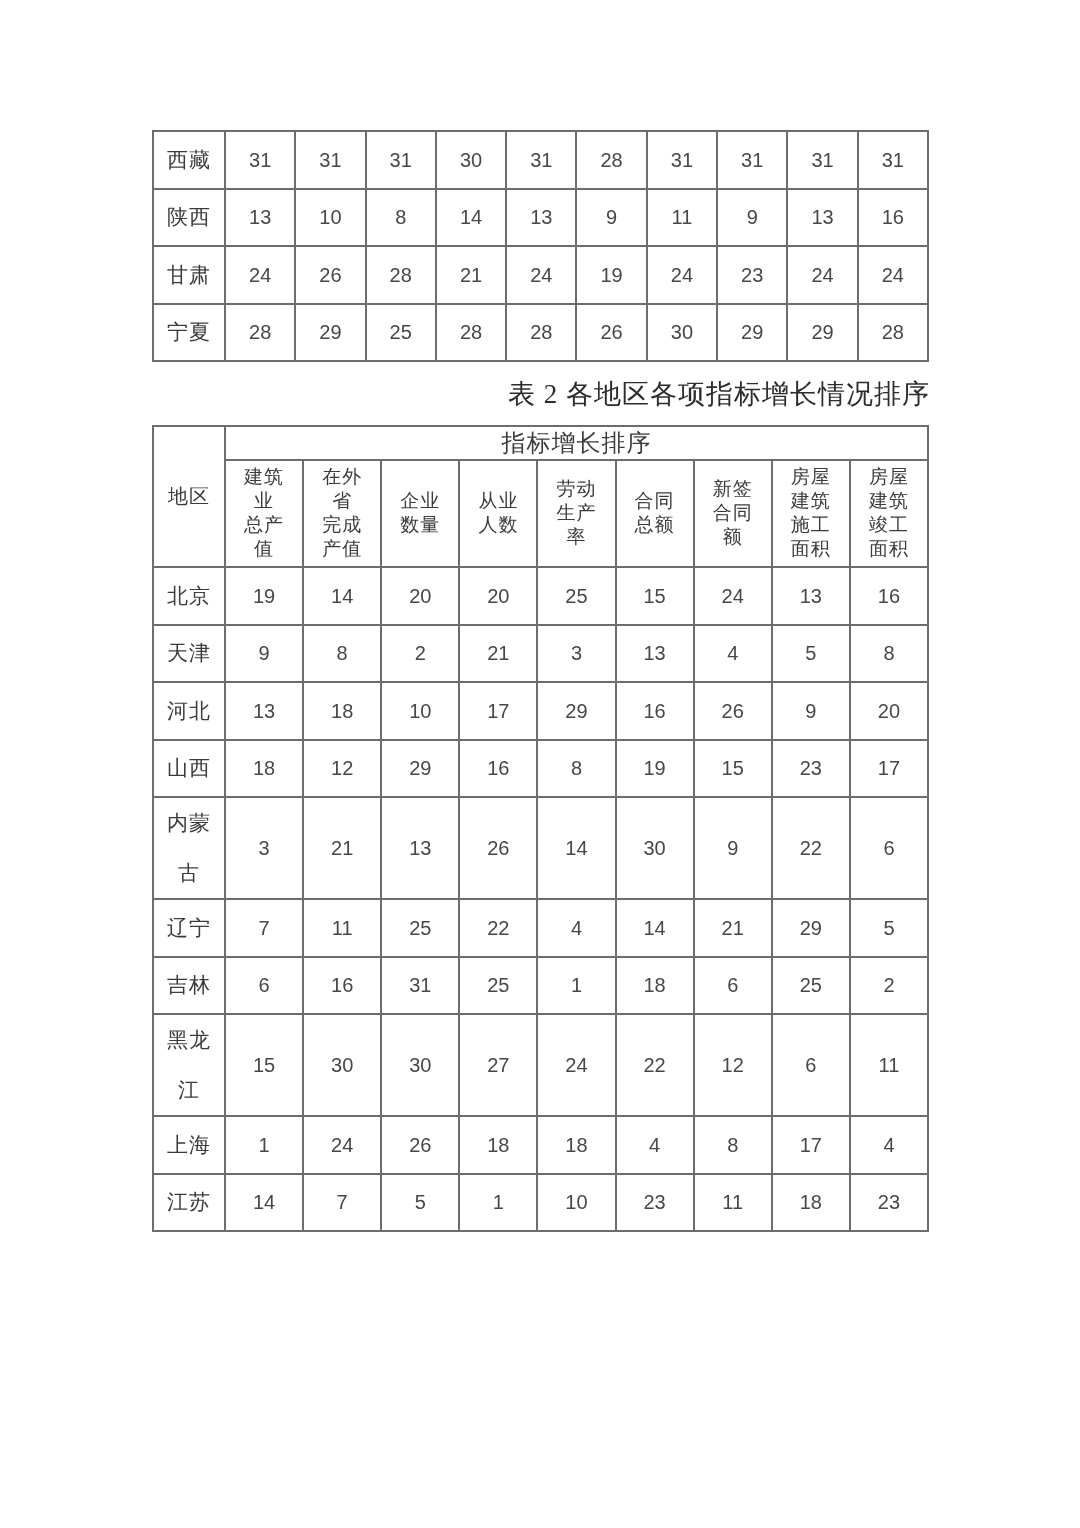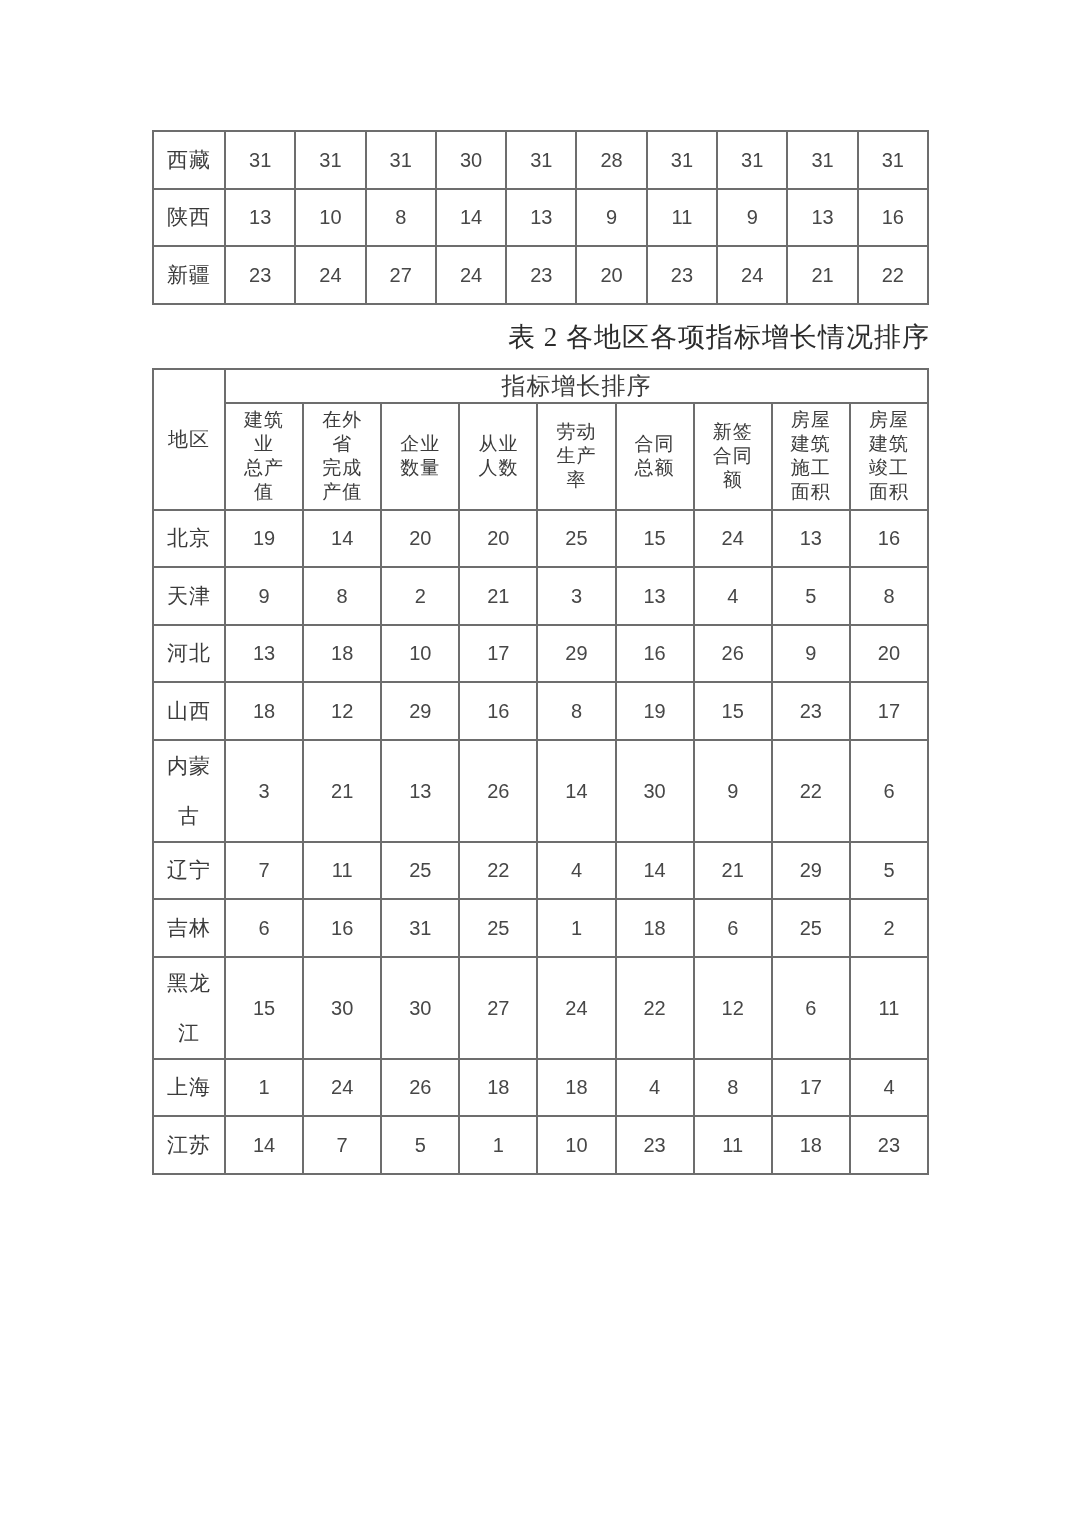--- a/index.html
+++ b/index.html
@@ -116,31 +116,44 @@
             <td class="value-cell">8</td>
             <td class="value-cell">14</td>
             <td class="value-cell">13</td>
             <td class="value-cell">9</td>
             <td class="value-cell">11</td>
             <td class="value-cell">9</td>
             <td class="value-cell">13</td>
             <td class="value-cell">16</td>
           </tr>
           <tr>
-            <td class="region-cell">新疆</td>
+            <td class="region-cell">甘肃</td>
+            <td class="value-cell">24</td>
+            <td class="value-cell">26</td>
+            <td class="value-cell">28</td>
+            <td class="value-cell">21</td>
+            <td class="value-cell">24</td>
+            <td class="value-cell">19</td>
+            <td class="value-cell">24</td>
             <td class="value-cell">23</td>
             <td class="value-cell">24</td>
-            <td class="value-cell">27</td>
-            <td class="value-cell">24</td>
-            <td class="value-cell">23</td>
-            <td class="value-cell">20</td>
-            <td class="value-cell">23</td>
-            <td class="value-cell">24</td>
-            <td class="value-cell">21</td>
-            <td class="value-cell">22</td>
+            <td class="value-cell">24</td>
+          </tr>
+          <tr>
+            <td class="region-cell">宁夏</td>
+            <td class="value-cell">28</td>
+            <td class="value-cell">29</td>
+            <td class="value-cell">25</td>
+            <td class="value-cell">28</td>
+            <td class="value-cell">28</td>
+            <td class="value-cell">26</td>
+            <td class="value-cell">30</td>
+            <td class="value-cell">29</td>
+            <td class="value-cell">29</td>
+            <td class="value-cell">28</td>
           </tr>
         </tbody>
     </table>
 
     <div class="table-title">表 2 各地区各项指标增长情况排序</div>
 
     <table class="tbl tbl2">
       <colgroup>
         <col class="region-col">
         <col>

